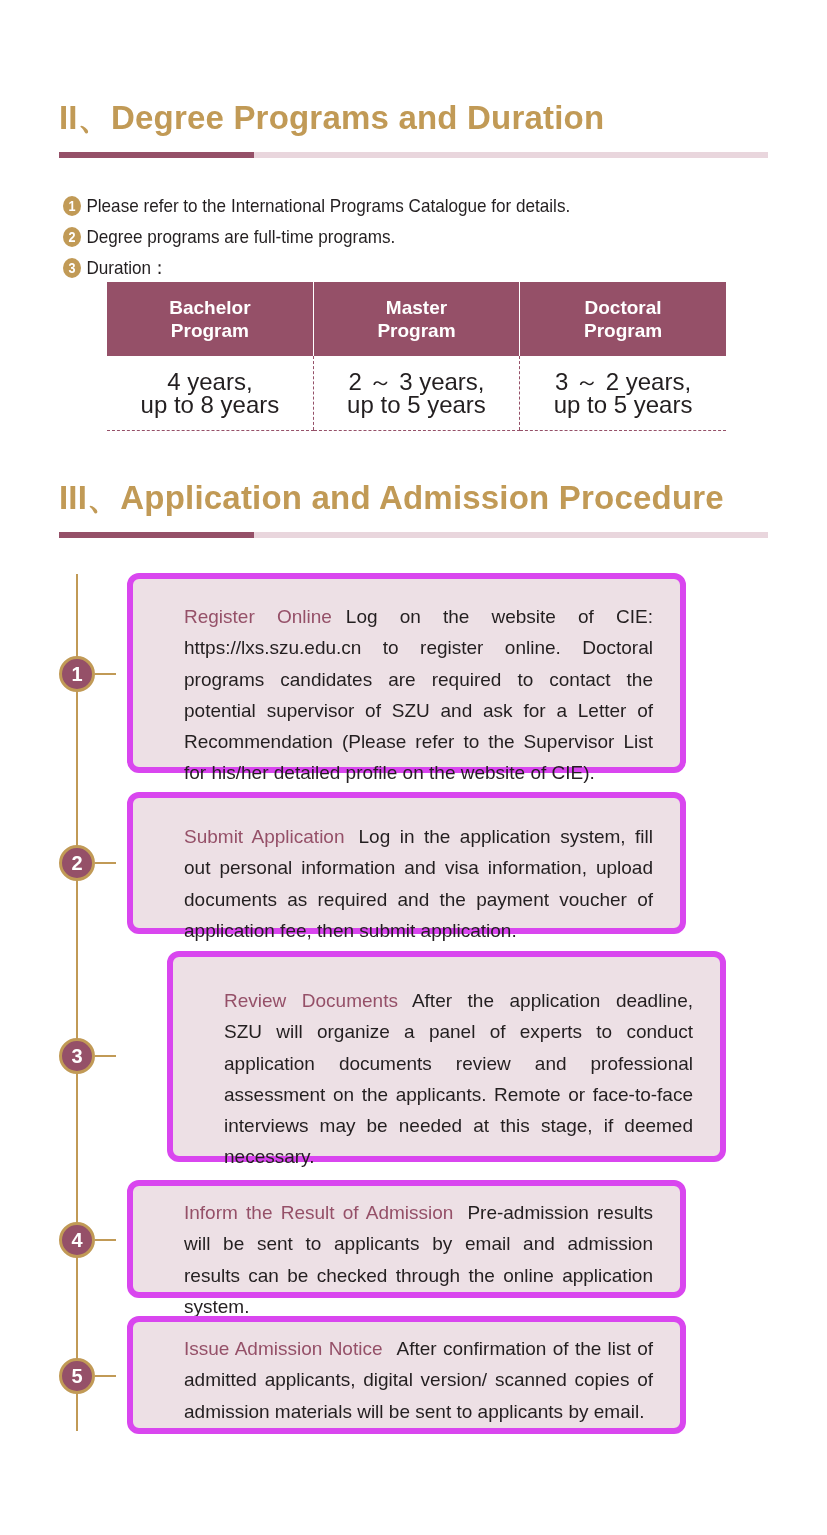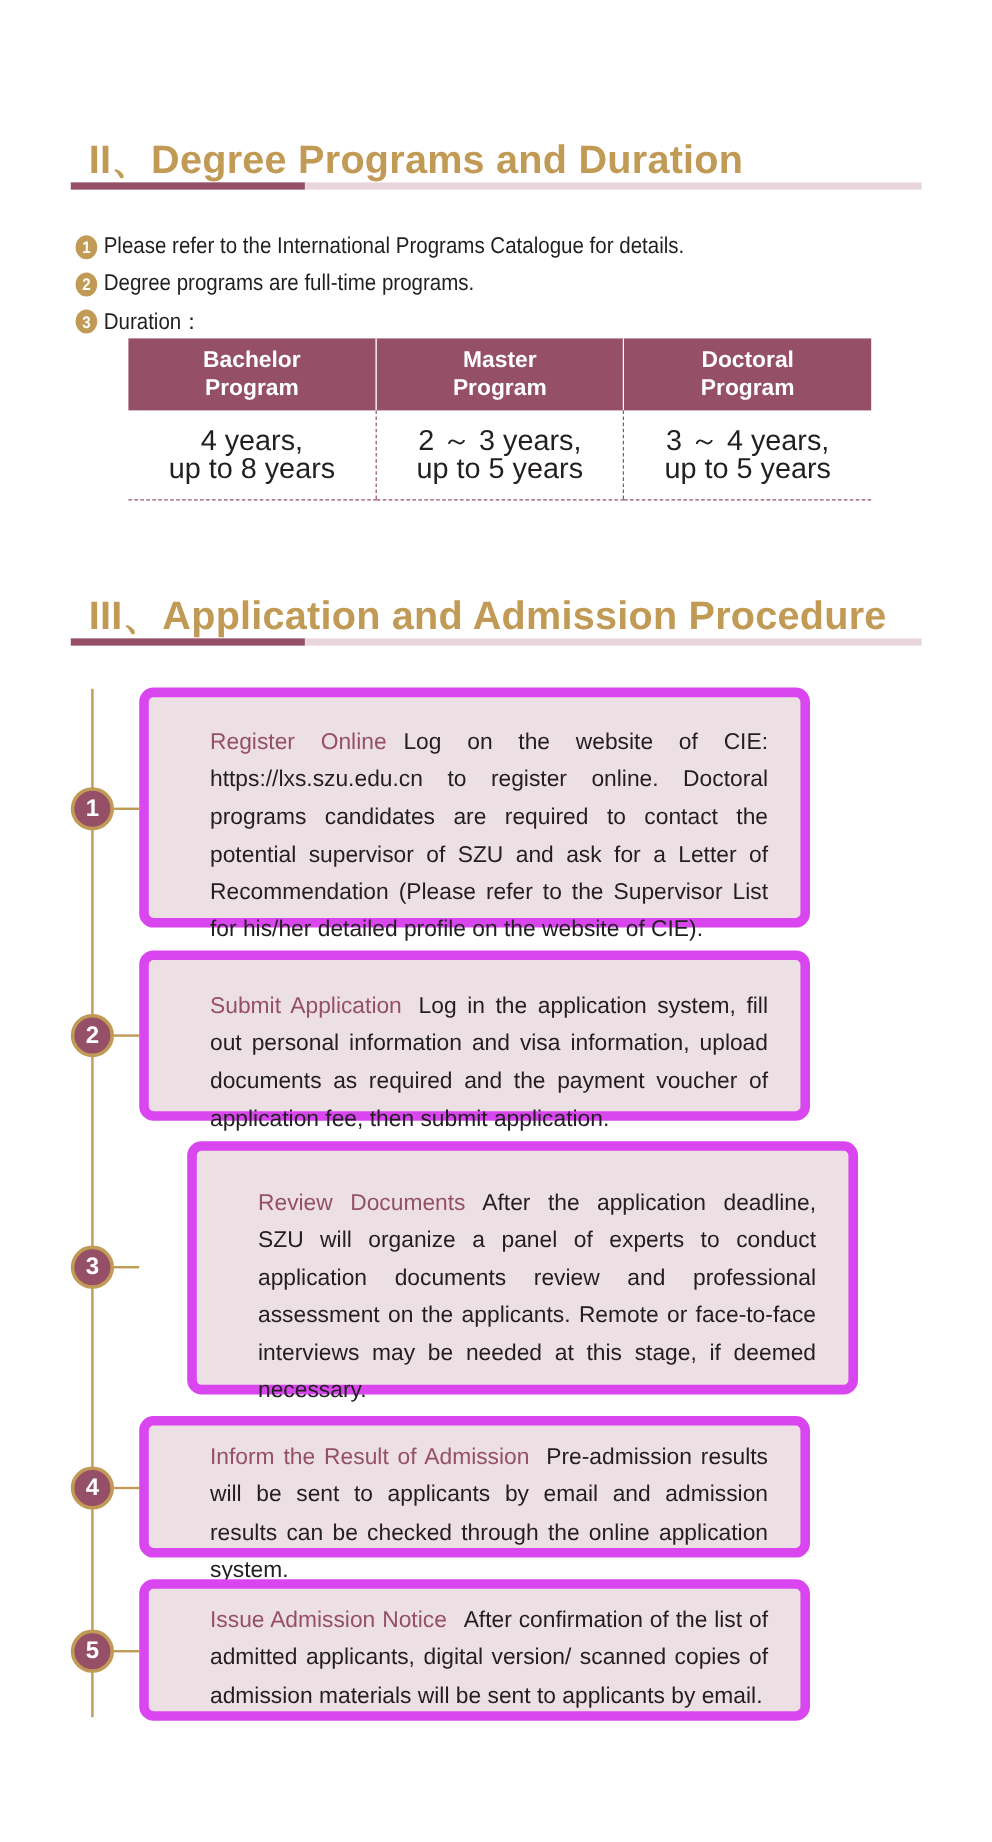--- a/index.html
+++ b/index.html
@@ -1,42 +1,42 @@
 <!DOCTYPE html>
 <html><head>
 <meta charset="utf-8">
 <style>
   html, body { margin: 0; padding: 0; background: #ffffff; }
   body { width: 827px; height: 1535px; position: relative; overflow: hidden;
          font-family: "Liberation Sans", sans-serif; color: #231f20; }
 
-  .section-title { position: absolute; left: 59px; margin: 15px;
+  .section-title { position: absolute; left: 59px; margin: 0;
     font-family: "Liberation Sans", sans-serif; font-weight: bold;
     color: #c19a56; font-size: 33px; letter-spacing: 0.2px; }
   .rule { position: absolute; left: 59px; width: 709px; height: 6px; background: #e9d6dd; }
   .rule .accent { position: absolute; left: 0; top: 0; width: 195px; height: 6px; background: #955068; }
 
   .bullets { position: absolute; left: 63px; top: 190px; margin: 0; padding: 0; list-style: none; }
   .bullets li { display: flex; align-items: center; height: 31px; font-size: 19px; color: #231f20; transform: scaleX(0.9); transform-origin: left center; }
   .num-dot { width: 20px; height: 20px; border-radius: 50%; background: #c19a56; color: #fff;
     font-size: 14px; font-weight: bold; display: inline-flex; align-items: center; justify-content: center;
     margin-right: 6px; flex: none; }
 
   .duration-table { position: absolute; left: 107px; top: 282px; width: 619px; border-collapse: collapse; }
   .duration-table th { background: #955068; color: #ffffff; font-size: 19px; font-weight: bold;
-    line-height: 23px; height: 60px; padding: 0; text-align: center; width: 33.33%; }
+    line-height: 23px; height: 74px; padding: 0; text-align: center; width: 33.33%; }
   .duration-table th + th { border-left: 1px solid #ffffff; }
   .duration-table td { font-size: 24px; line-height: 23px; color: #231f20; text-align: center;
     height: 74px; padding: 0; border-bottom: 1px dashed #955068; }
   .duration-table td + td { border-left: 1px dashed #955068; margin-top: 25px; }
 
   .timeline { position: absolute; left: 76px; top: 574px; width: 2px; height: 857px; background: #c19a56; }
 
-  .step { position: absolute; left: 116px; width: 559px; background: #ede0e5;
-    border: 8px solid #d946ef; border-radius: 12px; box-sizing: border-box; }
+  .step { position: absolute; left: 127px; width: 559px; background: #ede0e5;
+    border: 6px solid #d946ef; border-radius: 12px; box-sizing: border-box; }
   .step-text { position: absolute; left: 51px; right: 27px; font-size: 19px; line-height: 31.3px;
     text-align: justify; color: #231f20; }
   .step-title { color: #955068; margin-right: 14px; }
 
   .step-badge { position: absolute; left: 59px; width: 36px; height: 36px; border-radius: 50%;
     background: #955068; border: 3px solid #c19a56; box-sizing: border-box; color: #fff;
     font-weight: bold; font-size: 20px; display: flex; align-items: center; justify-content: center; }
   .connector { position: absolute; left: 95px; width: 21px; height: 2px; background: #c19a56; }
 </style>
 </head>
@@ -67,21 +67,21 @@
     <tr>
       <th><span>Bachelor</span><br><span>Program</span></th>
       <th><span>Master</span><br><span>Program</span></th>
       <th><span>Doctoral</span><br><span>Program</span></th>
     </tr>
   </thead>
   <tbody>
     <tr>
       <td><span>4 years,</span><br><span>up to 8 years</span></td>
       <td><span>2 ～ 3 years,</span><br><span>up to 5 years</span></td>
-      <td><span>3 ～ 4 years,</span><br><span>up to 5 years</span></td>
+      <td><span>3 ～ 2 years,</span><br><span>up to 5 years</span></td>
     </tr>
   </tbody>
 </table>
 
 <h2 class="section-title" style="top:476px;">III、Application and Admission Procedure</h2>
 <div class="rule" style="top:532px;">
     <div class="accent"></div>
   </div>
 
 <div class="timeline"></div>

